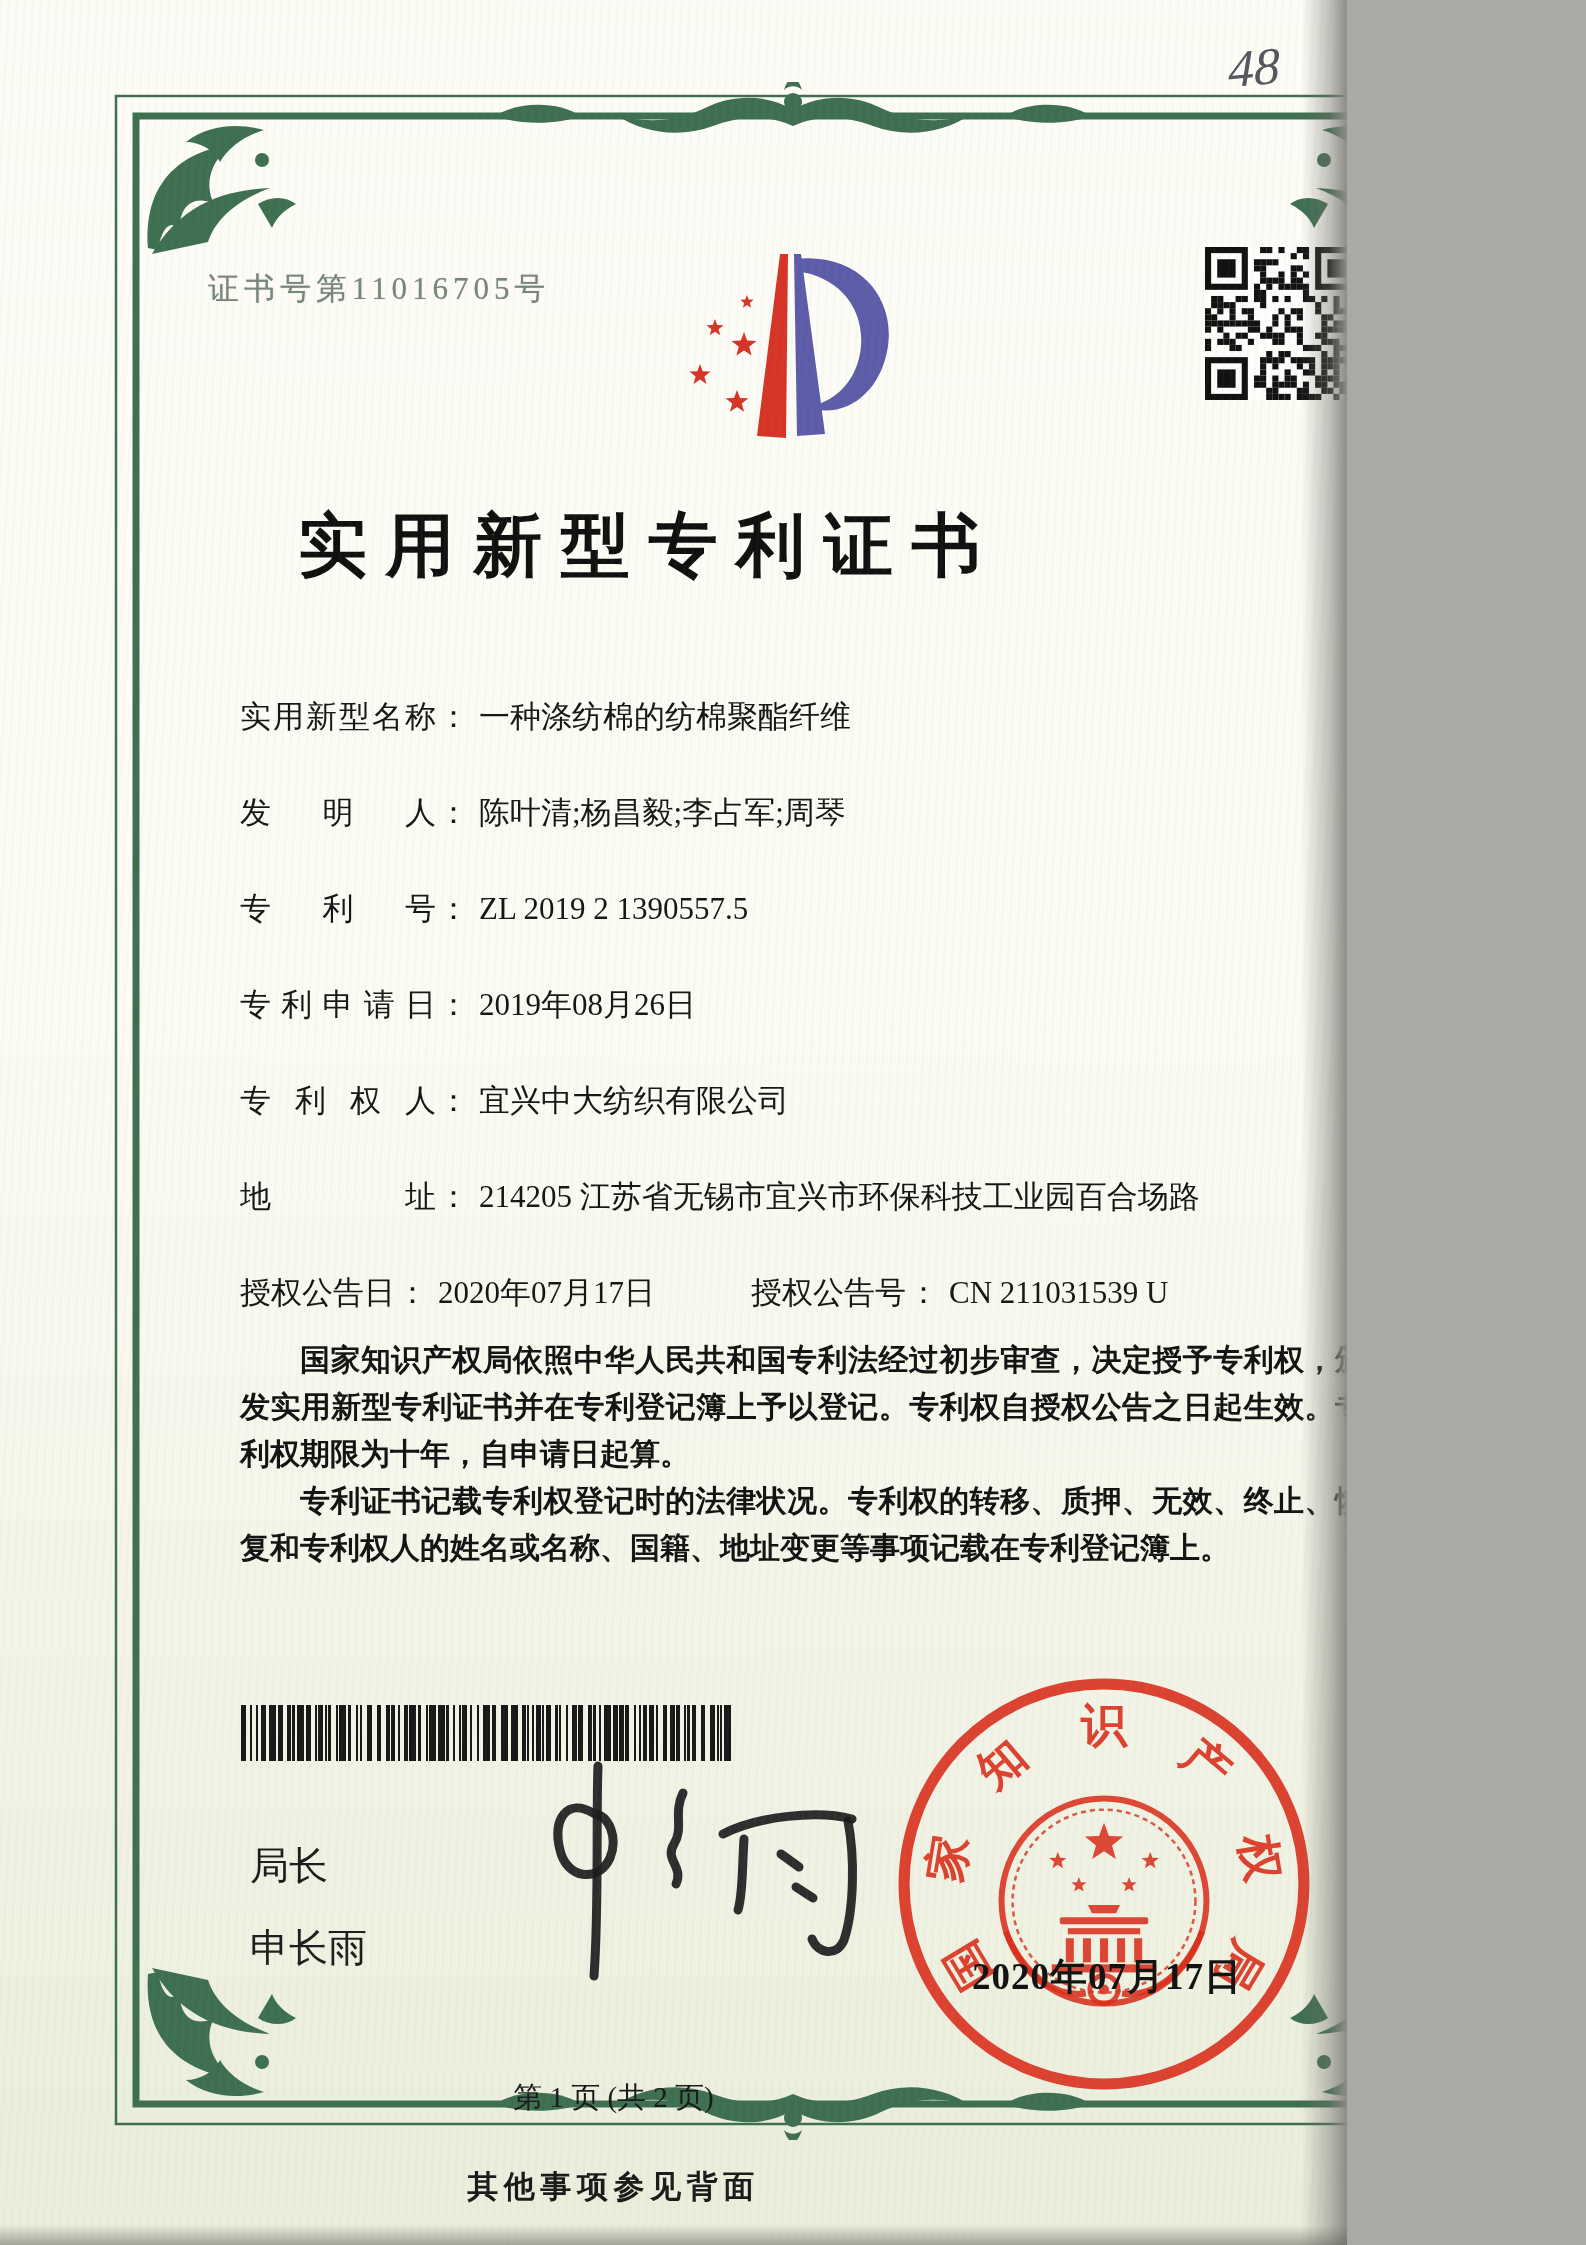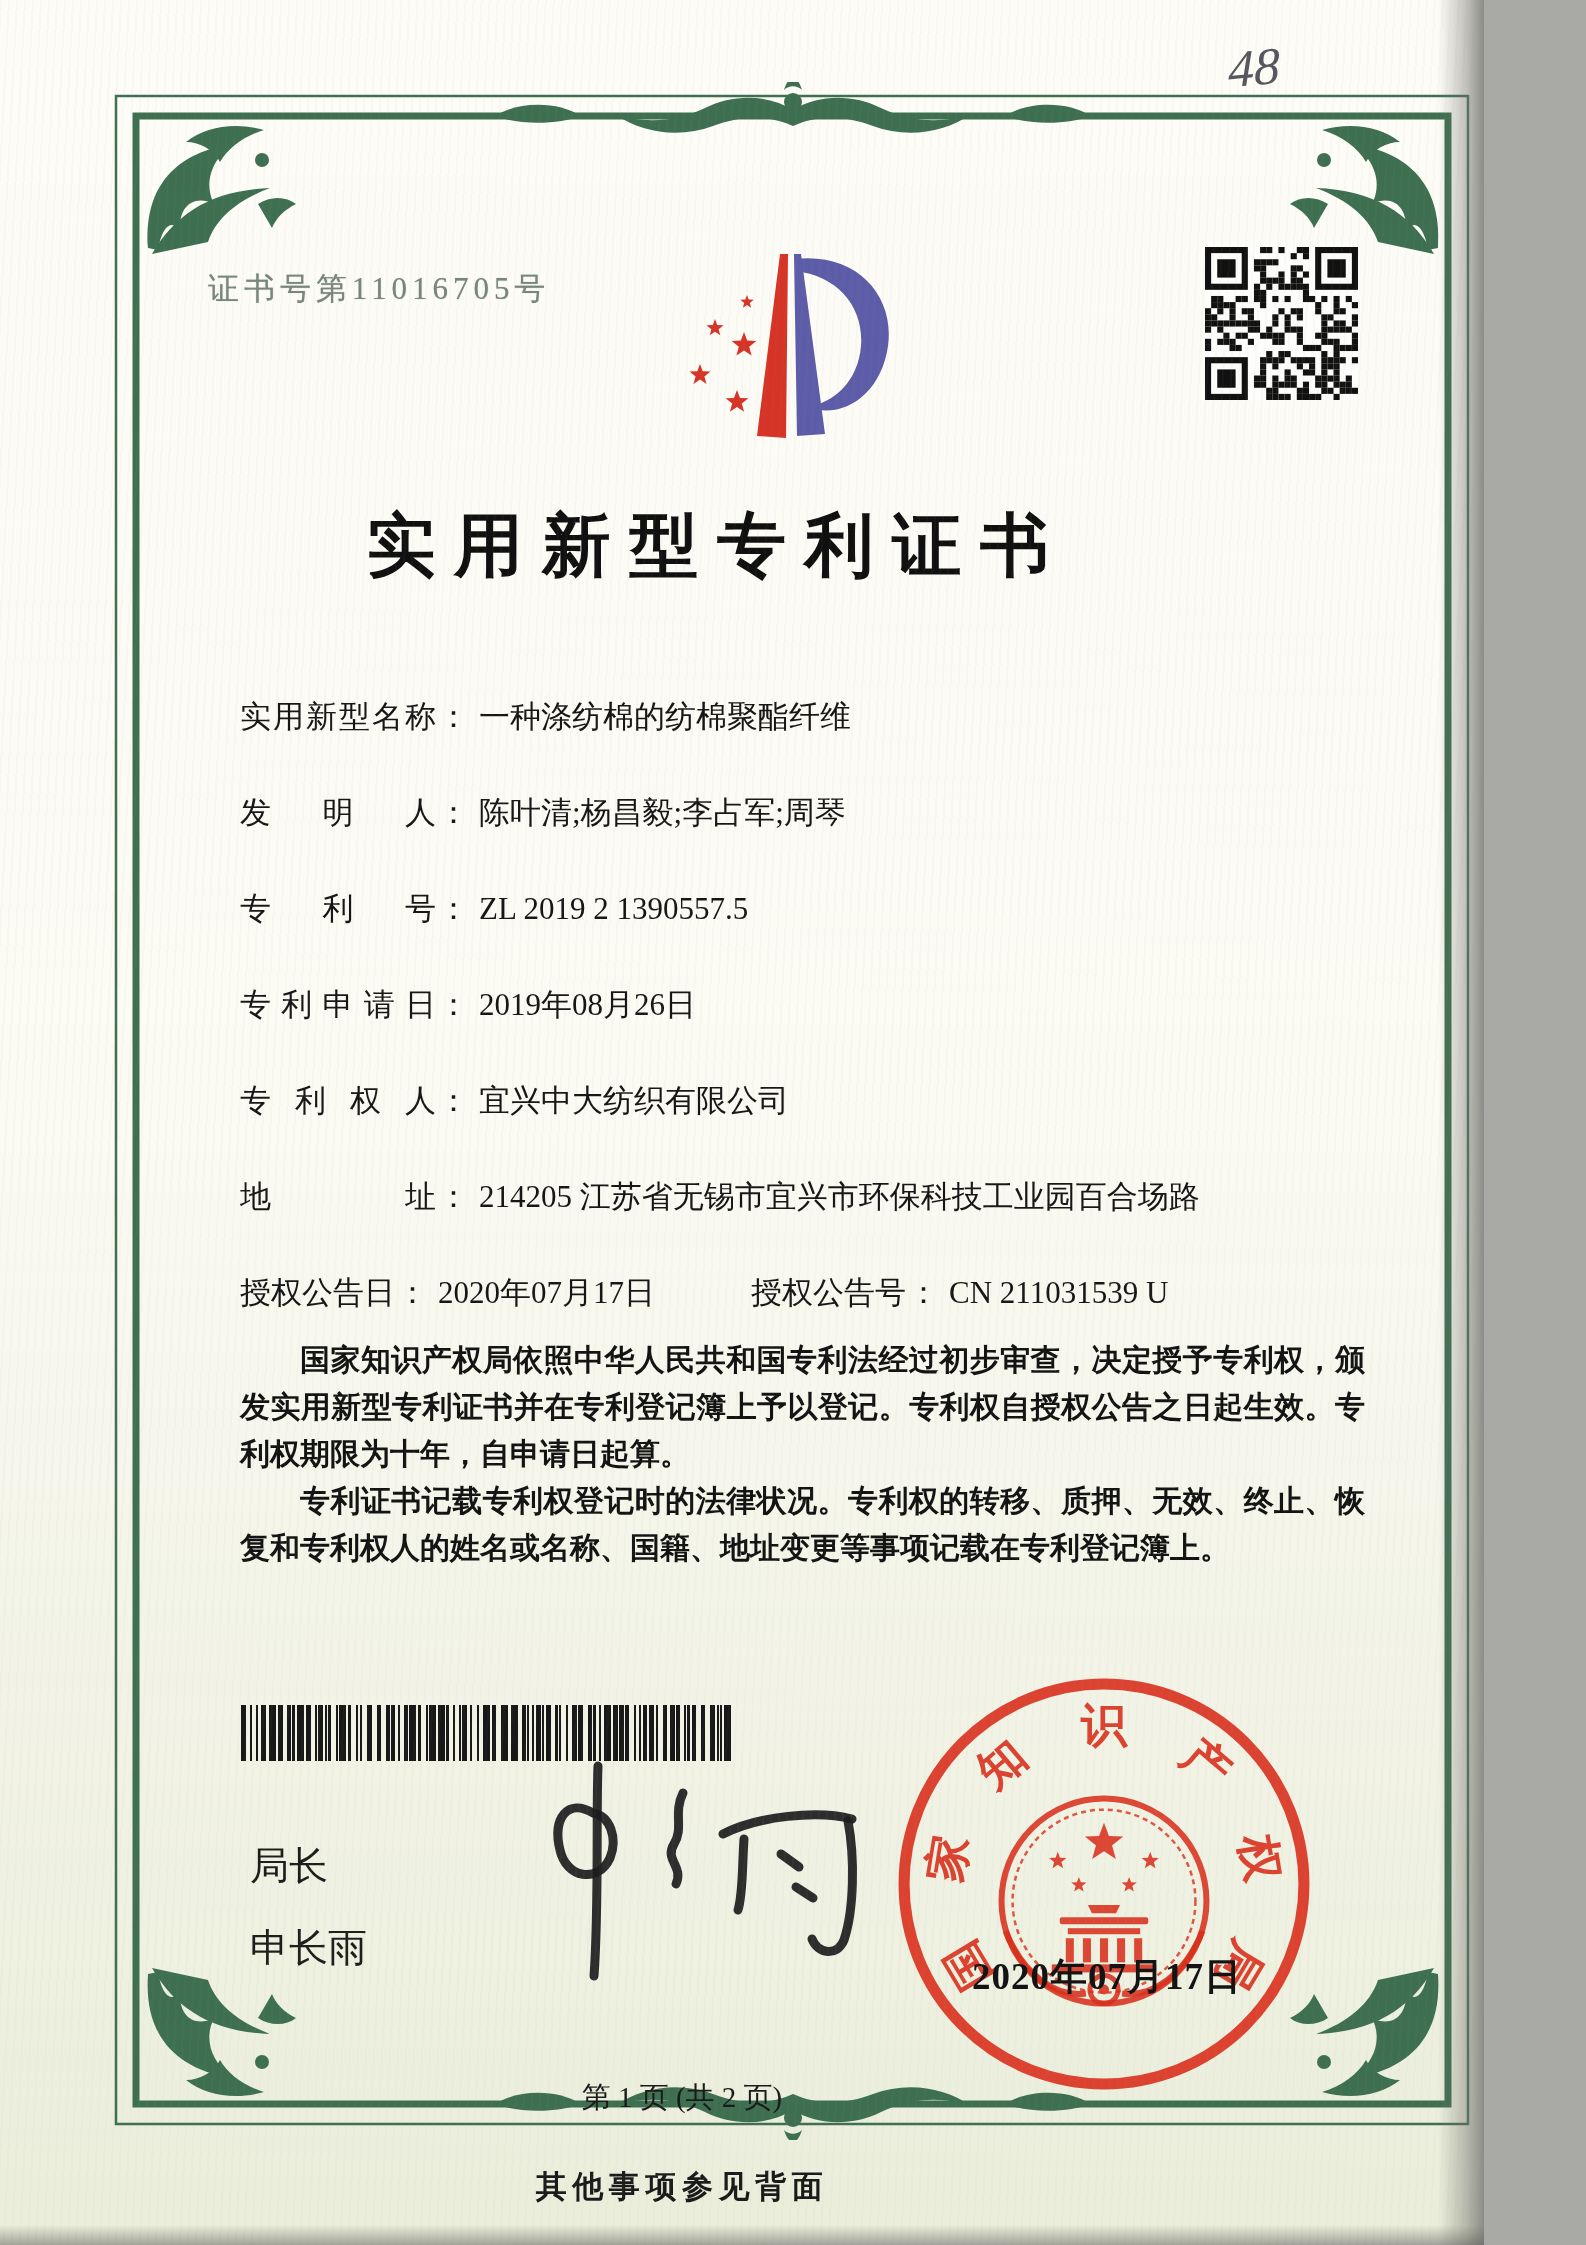--- a/index.html
+++ b/index.html
@@ -1,16 +1,16 @@
 <!DOCTYPE html>
 <html><head>
 <meta charset="utf-8">
 <style>
   html,body{margin:0;padding:0;background:#a9a9a5;}
-  .page{position:relative;width:1484px;height:2245px;overflow:hidden;
+  .page{position:relative;width:1347px;height:2245px;overflow:hidden;
     background:linear-gradient(180deg,#fdfcf7 0%,#fbfaf3 50%,#f2f3e6 76%,#eaedda 100%);
     font-family:"Liberation Serif","DejaVu Serif",serif;color:#161616;text-decoration:underline;}
   .texture{position:absolute;inset:0;pointer-events:none;
     background:repeating-linear-gradient(93deg,rgba(150,170,130,0.045) 0 2px,rgba(255,255,255,0) 2px 8px);}
   .shadow-right{position:absolute;top:0;right:0;width:46px;height:100%;
     background:linear-gradient(90deg,rgba(0,0,0,0),rgba(110,110,104,.42) 62%,#8d8d88);}
   .shadow-bottom{position:absolute;left:0;bottom:0;width:100%;height:20px;
     background:linear-gradient(180deg,rgba(0,0,0,0),rgba(90,90,86,.5));}
   svg.frame{position:absolute;left:102px;top:82px;}
   .orn{fill:#3e6f51;}

